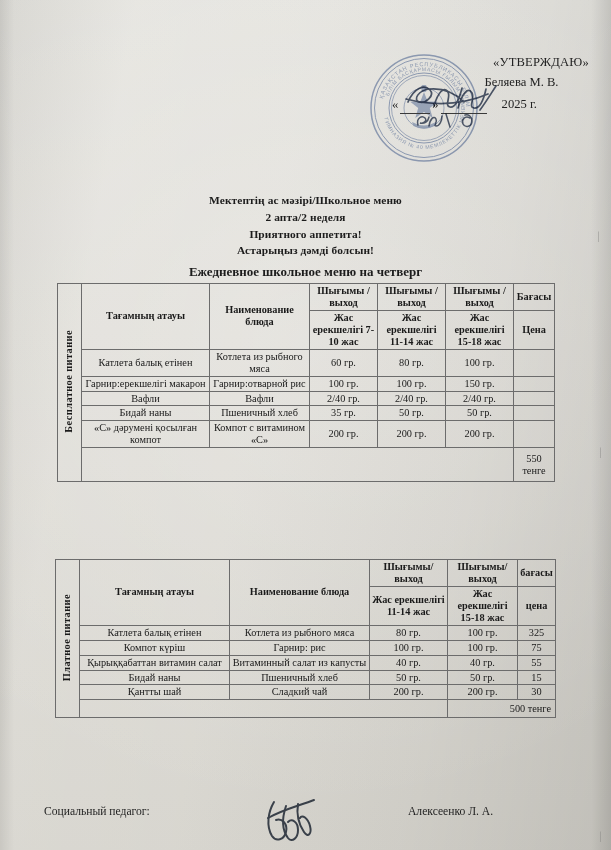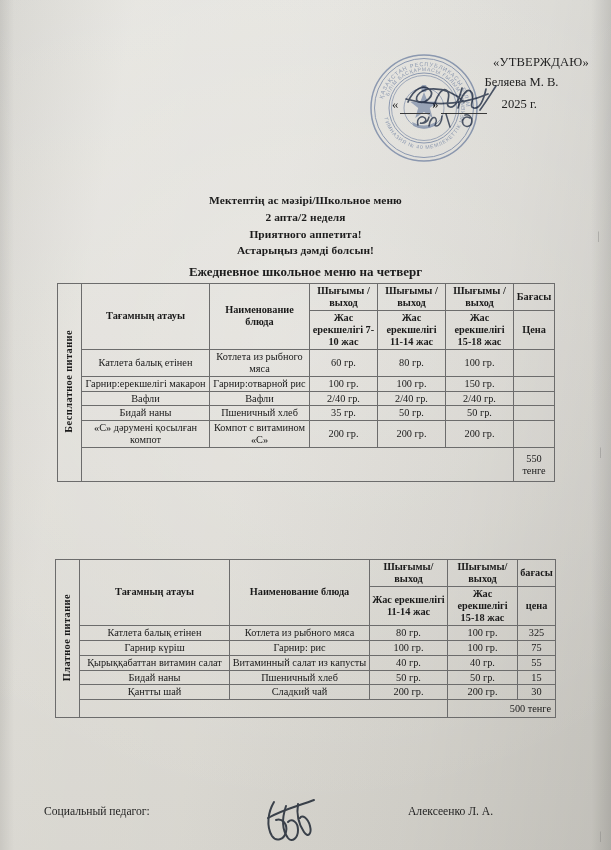--- a/index.html
+++ b/index.html
@@ -364,21 +364,21 @@
     </tr>
 
     <tr>
       <td>Катлета балық етінен</td>
       <td>Котлета из рыбного мяса</td>
       <td>80 гр.</td>
       <td>100 гр.</td>
       <td>325</td>
     </tr>
     <tr>
-      <td>Гарнир күріш</td>
+      <td>Компот күріш</td>
       <td>Гарнир: рис</td>
       <td>100 гр.</td>
       <td>100 гр.</td>
       <td>75</td>
     </tr>
     <tr>
       <td>Қырыққабаттан витамин салат</td>
       <td>Витаминный салат из капусты</td>
       <td>40 гр.</td>
       <td>40 гр.</td>

